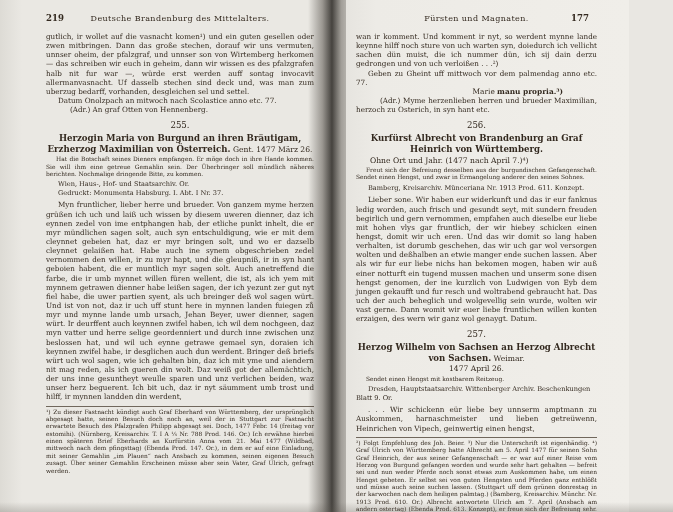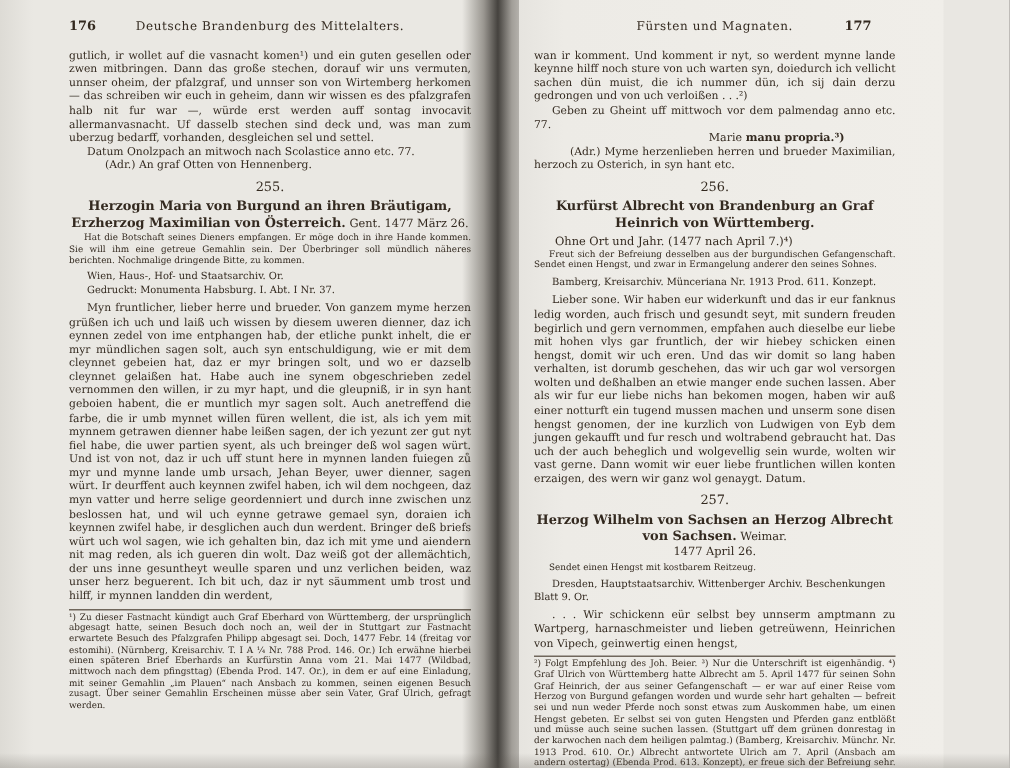--- a/index.html
+++ b/index.html
@@ -17,21 +17,21 @@
   .gutter {
     position:absolute; left:308px; top:0; width:52px; height:512px;
     background:linear-gradient(90deg, rgba(70,63,54,0) 0%, rgba(55,50,43,0.45) 28%,
                rgba(28,25,21,0.8) 46%, rgba(55,50,43,0.4) 64%, rgba(70,63,54,0) 100%);
   }
   .edge-bottom { position:absolute; left:0; bottom:0; width:673px; height:10px;
     background:linear-gradient(180deg, rgba(90,85,78,0) 0%, rgba(90,85,78,0.25) 100%); }
 
   .pagehead { display:flex; align-items:baseline; font-size:8px; margin-bottom:9px; }
   .pagehead .num { width:34px; font-weight:bold; font-size:8.6px; }
-  .pagehead .num--r { text-align:left; }
+  .pagehead .num--r { text-align:center; }
   .pagehead .title { flex:1; text-align:center; letter-spacing:0.4px; }
   .pagehead .sp34 { width:34px; }
 
   p { margin:0; }
   .body   { font-size:7.2px; line-height:1.27; text-align:justify; }
   .indent { text-indent:12px; }
   .addr   { text-indent:24px; }
   .secnum  { text-align:center; font-weight:normal; font-size:8.6px; margin:6px 0 3px; }
   .heading { text-align:center; font-weight:bold; font-size:8.6px; line-height:1.22; margin-bottom:2px; }
   .heading .pd { font-weight:normal; font-size:7.6px; }
@@ -48,21 +48,21 @@
   .lsp { letter-spacing:1.4px; }
   .mt { margin-top:3px; }
 </style>
 </head>
 <body>
 
 <div class="scan">
 
   <div class="page page--left">
     <div class="pagehead">
-      <span class="num">176</span>
+      <span class="num">219</span>
       <span class="title">Deutsche Brandenburg des Mittelalters.</span>
       <span class="sp34"></span>
     </div>
 
     <p class="body">gutlich, ir wollet auf die vasnacht komen¹) und ein guten gesellen oder zwen mitbringen. Dann das große stechen, dorauf wir uns vermuten, unnser oheim, der pfalzgraf, und unnser son von Wirtemberg herkomen — das schreiben wir euch in geheim, dann wir wissen es des pfalzgrafen halb nit fur war —, würde erst werden auff sontag invocavit allermanvasnacht. Uf dasselb stechen sind deck und, was man zum uberzug bedarff, vorhanden, desgleichen sel und settel.</p>
     <p class="body indent">Datum Onolzpach an mitwoch nach Scolastice anno etc. 77.</p>
     <p class="body addr">(Adr.)  An graf Otten von Hennenberg.</p>
 
     <p class="secnum">255.</p>
     <p class="heading"><span>Herzogin Maria von Burgund an ihren Bräutigam, Erzherzog Maximilian von Österreich.</span><span class="pd">  Gent.  1477 März 26.</span></p>
@@ -93,21 +93,21 @@
     <p class="heading">Kurfürst Albrecht von Brandenburg an Graf Heinrich von Württemberg.</p>
     <p class="dateline">Ohne Ort und Jahr.  (1477 nach April 7.)⁴)</p>
     <p class="regest">Freut sich der Befreiung desselben aus der burgundischen Gefangenschaft. Sendet einen Hengst, und zwar in Ermangelung anderer den seines Sohnes.</p>
     <p class="source">Bamberg, Kreisarchiv.  Münceriana Nr. 1913 Prod. 611.  Konzept.</p>
     <p class="body indent mt">Lieber sone. Wir haben eur widerkunft und das ir eur fanknus ledig worden, auch frisch und gesundt seyt, mit sundern freuden begirlich und gern vernommen, empfahen auch dieselbe eur liebe mit hohen vlys gar fruntlich, der wir hiebey schicken einen hengst, domit wir uch eren. Und das wir domit so lang haben verhalten, ist dorumb geschehen, das wir uch gar wol versorgen wolten und deßhalben an etwie manger ende suchen lassen. Aber als wir fur eur liebe nichs han bekomen mogen, haben wir auß einer notturft ein tugend mussen machen und unserm sone disen hengst genomen, der ine kurzlich von Ludwigen von Eyb dem jungen gekaufft und fur resch und woltrabend gebraucht hat. Das uch der auch beheglich und wolgevellig sein wurde, wolten wir vast gerne. Dann womit wir euer liebe fruntlichen willen konten erzaigen, des wern wir ganz wol genaygt. Datum.</p>
 
     <p class="secnum">257.</p>
     <p class="heading"><span>Herzog Wilhelm von Sachsen an Herzog Albrecht von Sachsen.</span><span class="pd">  Weimar.</span><br><span class="pd">1477 April 26.</span></p>
     <p class="regest">Sendet einen Hengst mit kostbarem Reitzeug.</p>
     <p class="source">Dresden, Hauptstaatsarchiv.  Wittenberger Archiv.  Beschenkungen Blatt 9.  Or.</p>
-    <p class="body indent mt">. . . Wir schickenn eür selbst bey unnserm amptmann zu Wartperg, harnaschmeister und lieben getreüwenn, Heinrichen von Vipech, geinwertig einen hengst,</p>
+    <p class="body indent mt">. . . Wir schickenn eür liebe bey unnserm amptmann zu Auskommen, harnaschmeister und lieben getreüwenn, Heinrichen von Vipech, geinwertig einen hengst,</p>
 
     <hr class="fnrule">
     <p class="footnote">²) Folgt Empfehlung des Joh. Beier.  ³) Nur die Unterschrift ist eigenhändig.  ⁴) Graf Ulrich von Württemberg hatte Albrecht am 5. April 1477 für seinen Sohn Graf Heinrich, der aus seiner Gefangenschaft — er war auf einer Reise vom Herzog von Burgund gefangen worden und wurde sehr hart gehalten — befreit sei und nun weder Pferde noch sonst etwas zum Auskommen habe, um einen Hengst gebeten. Er selbst sei von guten Hengsten und Pferden ganz entblößt und müsse auch seine suchen lassen. (Stuttgart uff dem grünen donrestag in der karwochen nach dem heiligen palmtag.) (Bamberg, Kreisarchiv. Münchr. Nr. 1913 Prod. 610. Or.) Albrecht antwortete Ulrich am 7. April (Ansbach am andern ostertag) (Ebenda Prod. 613. Konzept), er freue sich der Befreiung sehr. Die Bitte um ein Pferd sei nicht nötig gewesen: „dann wir wern selber als hoflich, das wir unsern guten freund, der uber uns gelegen, billich mit einem pferde empfiengen.“ Leider habe er zur Zeit keins, wolle aber eins besorgen lassen.</p>
 
     <div class="colophon">
       <span class="left"><span class="lsp">Steinhausen</span><span>, Deutsche Privatbriefe des Mittelalters.  I.</span></span>
       <span class="sheet">12</span>
     </div>
   </div>
 

